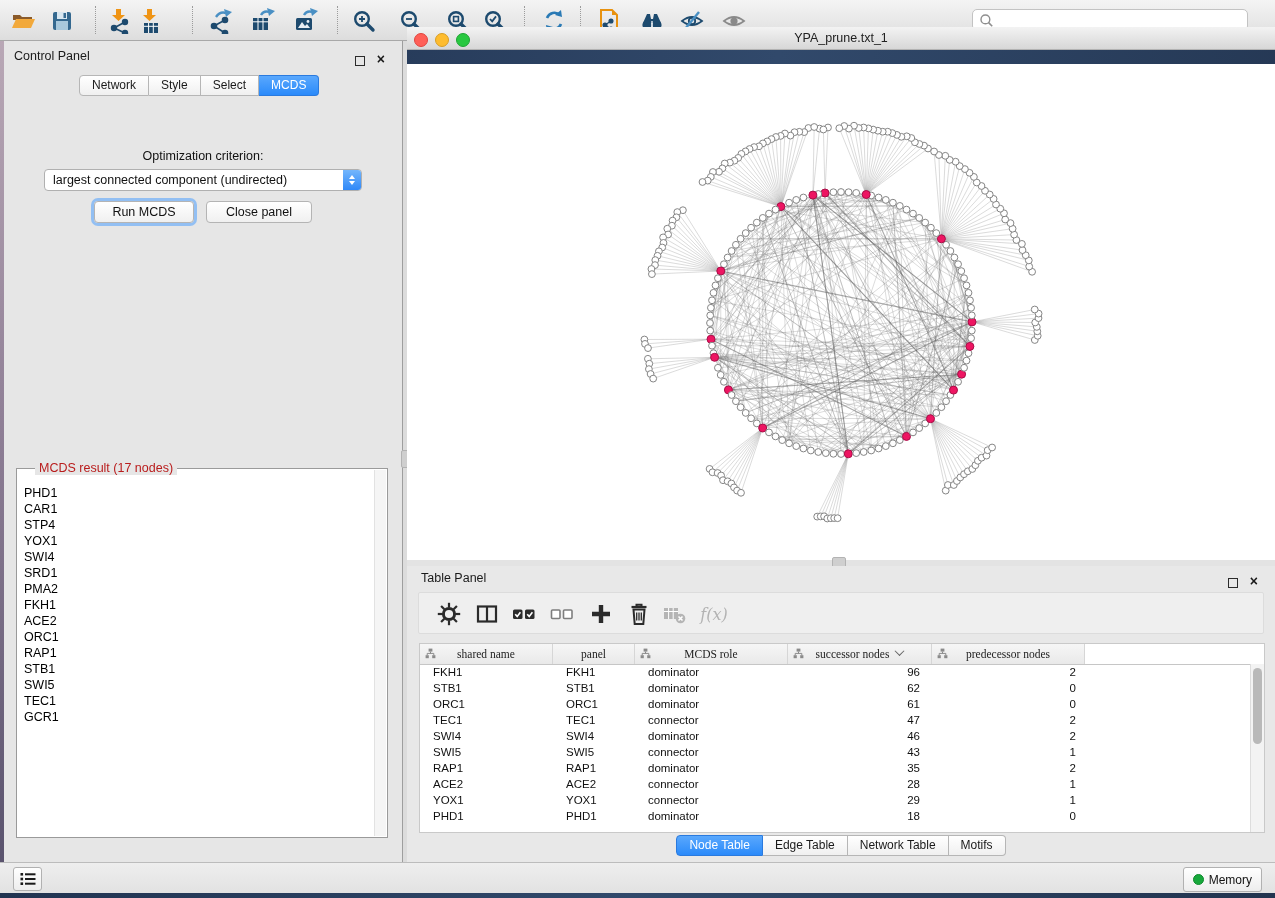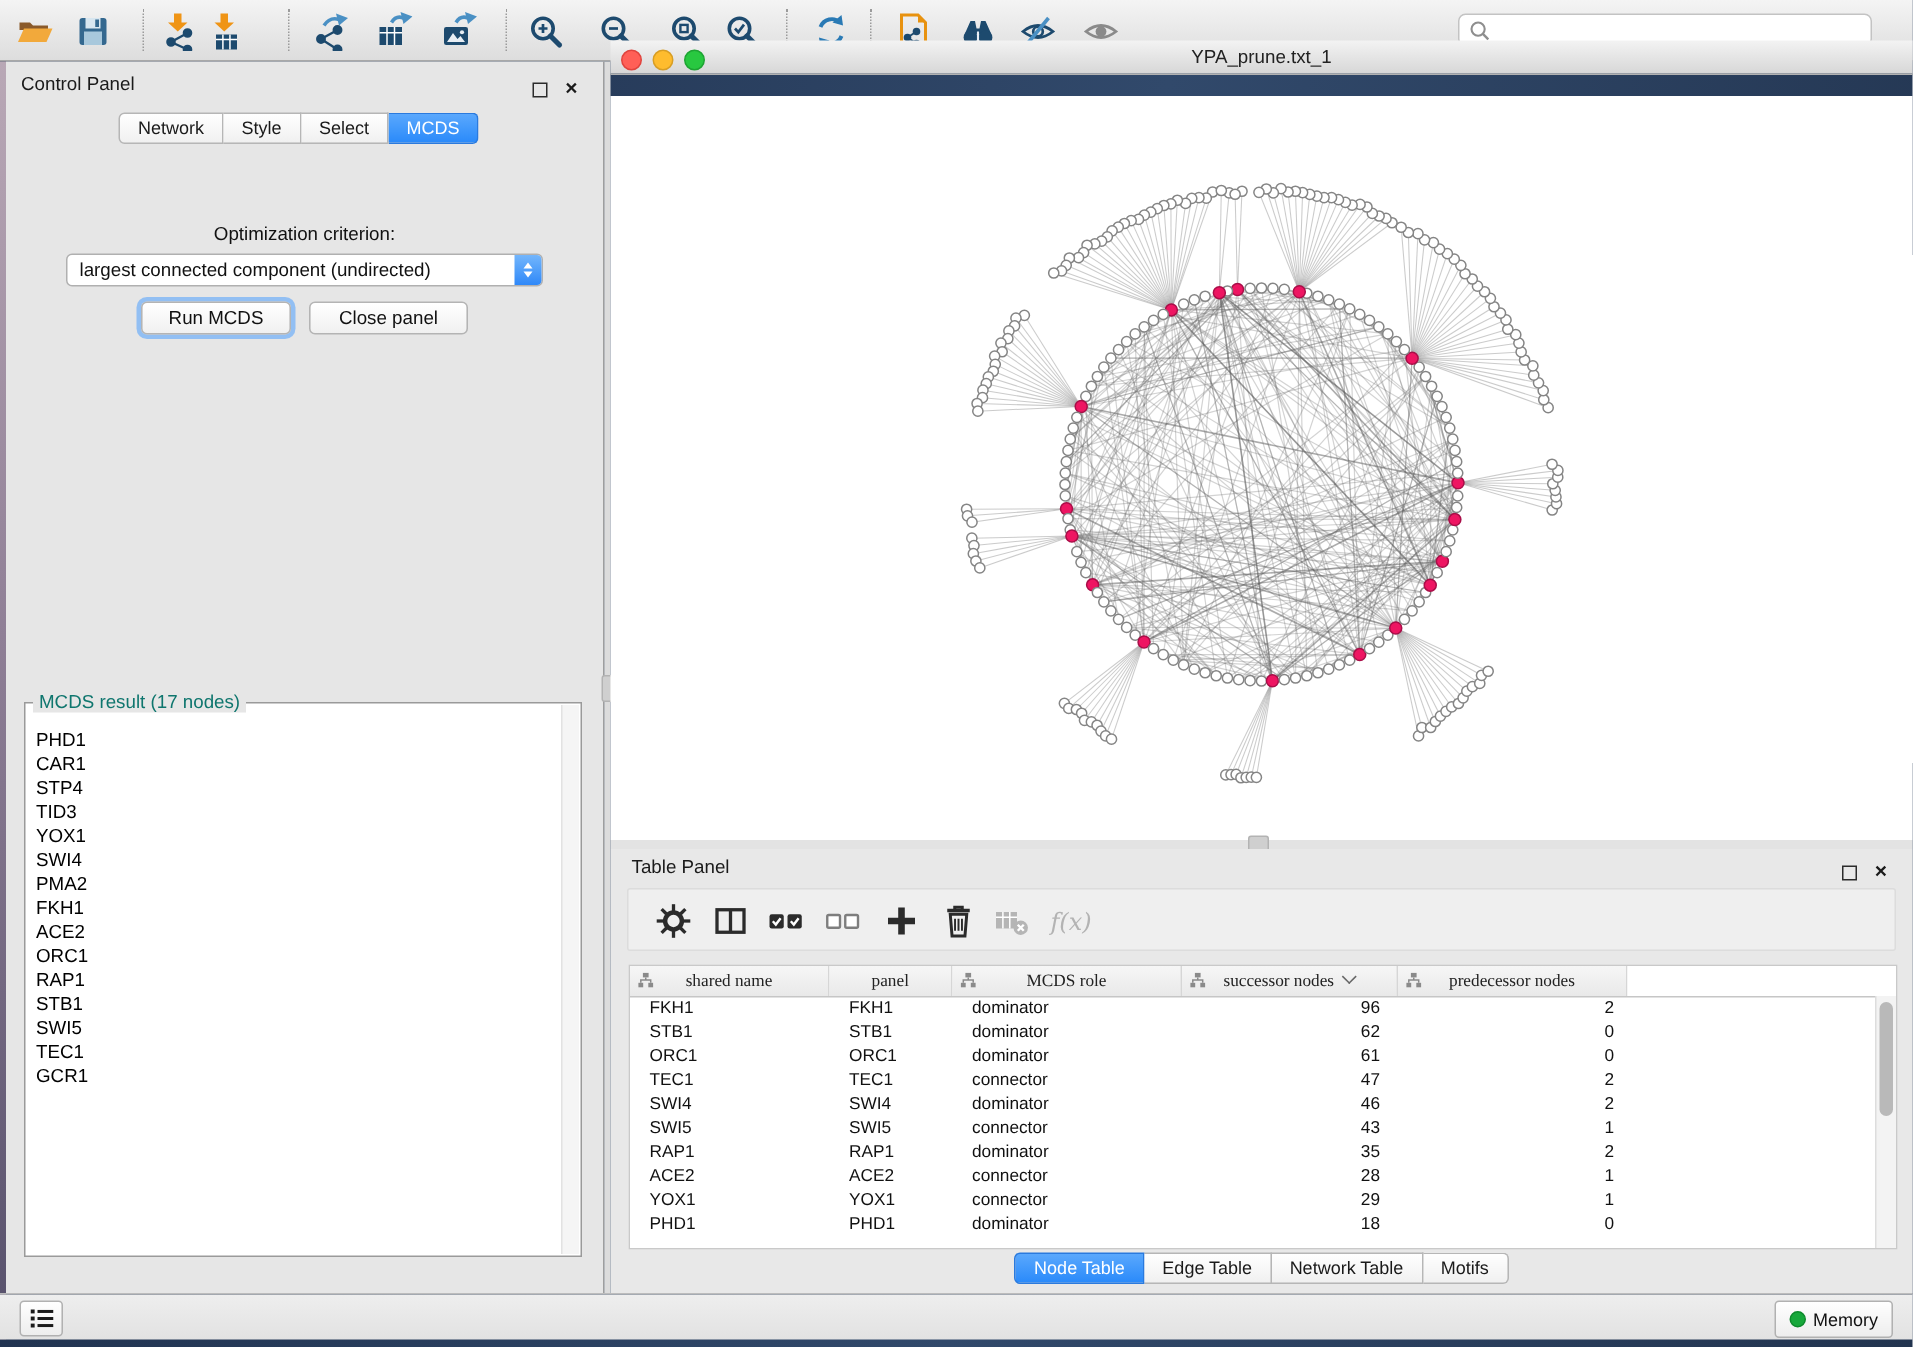--- a/index.html
+++ b/index.html
@@ -39,21 +39,21 @@
   #dropdown .spin{width:18px;height:20px;border-radius:0 3px 3px 0;background:linear-gradient(#73b6fc,#2f88f8);
      display:flex;flex-direction:column;align-items:center;justify-content:center;gap:2px;}
   .chev-up{width:0;height:0;border-left:3.5px solid transparent;border-right:3.5px solid transparent;border-bottom:4px solid #fff;}
   .chev-dn{width:0;height:0;border-left:3.5px solid transparent;border-right:3.5px solid transparent;border-top:4px solid #fff;}
   .mac-btn{position:absolute;top:160px;height:22px;background:linear-gradient(#ffffff,#f0f0f0);
      border:1px solid #b4b4b4;border-radius:4px;font-size:12.5px;color:#111;
      font-family:"Liberation Sans","DejaVu Sans",sans-serif;}
   #run-btn{left:90px;width:100px;box-shadow:0 0 0 3px rgba(77,158,253,.55);text-align:center;}
   #closepanel-btn{left:202px;width:106px;}
   #mcds-box{left:12px;top:427px;width:372px;height:370px;background:#fff;border:1px solid #9a9a9a;box-sizing:border-box;}
-  #mcds-legend{position:absolute;top:-8px;left:5px;background:#e6e6e6;padding:0 4px;font-size:12.5px;color:#0f766e;}
+  #mcds-legend{position:absolute;top:-8px;left:18px;background:#e6e6e6;padding:0 4px;font-size:12.5px;color:#b91c1c;}
   #mcds-list{position:absolute;left:0;top:10px;bottom:2px;right:13px;overflow:hidden;padding:6px 0 0 7px;}
   #mcds-list div{font-size:12.5px;line-height:16px;color:#000;}
   #mcds-scroll{position:absolute;top:1px;bottom:1px;right:1px;width:11px;background:#f5f5f5;border-left:1px solid #e2e2e2;}
   
   #v-split{left:403px;top:41px;width:4px;height:821px;background:#dcdcdc;}
   #v-split .handle{position:absolute;left:-2px;top:409px;width:8px;height:16px;background:#cfcfcf;border:1px solid #b3b3b3;border-radius:2px;}
   #h-split{left:407px;top:560px;width:868px;height:6px;background:#e3e3e3;}
   #h-split .handle{position:absolute;left:425px;top:-3px;width:12px;height:11px;background:#cfcfcf;border:1px solid #b3b3b3;border-radius:2px;}
   
   #net-titlebar{left:407px;top:27px;width:868px;height:23px;
@@ -276,23 +276,23 @@
         </span>
     </div>
     <button id="run-btn" class="mac-btn">Run MCDS</button>
     <button id="closepanel-btn" class="mac-btn">Close panel</button>
     <div id="mcds-box" class="abs">
       <span id="mcds-legend">MCDS result (17 nodes)</span>
       <div id="mcds-list">
           <div>PHD1</div>
           <div>CAR1</div>
           <div>STP4</div>
-          <div>TID3</div>
           <div>YOX1</div>
           <div>SWI4</div>
+          <div>SRD1</div>
           <div>PMA2</div>
           <div>FKH1</div>
           <div>ACE2</div>
           <div>ORC1</div>
           <div>RAP1</div>
           <div>STB1</div>
           <div>SWI5</div>
           <div>TEC1</div>
           <div>GCR1</div>
         </div>

